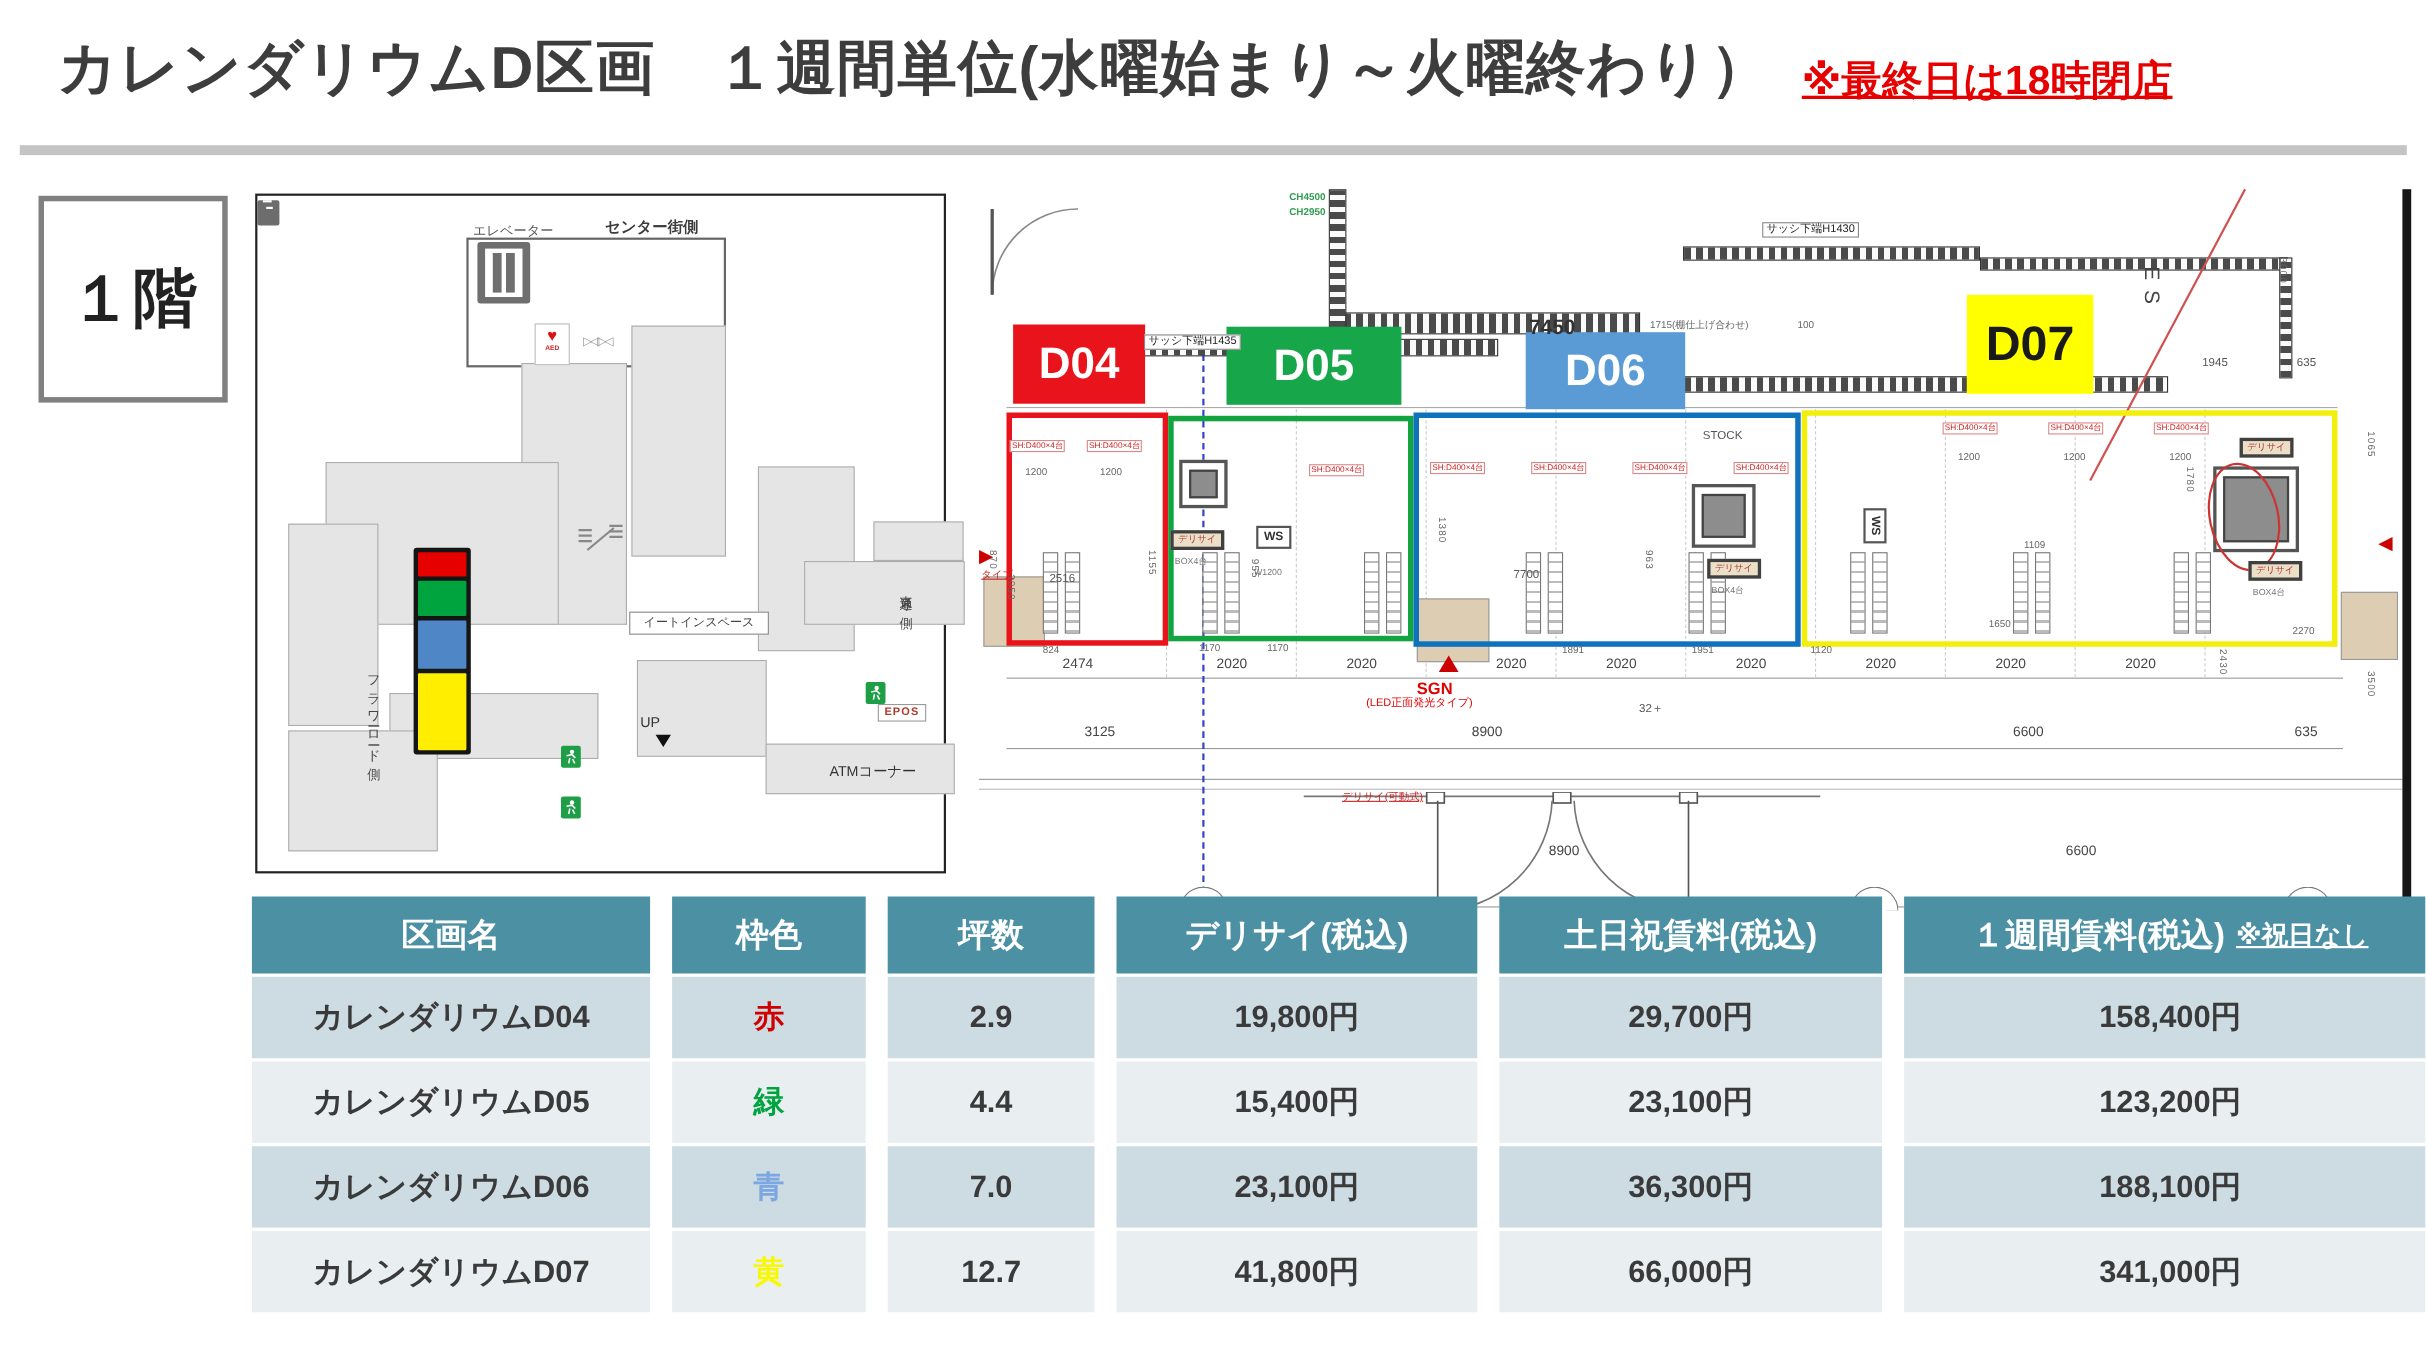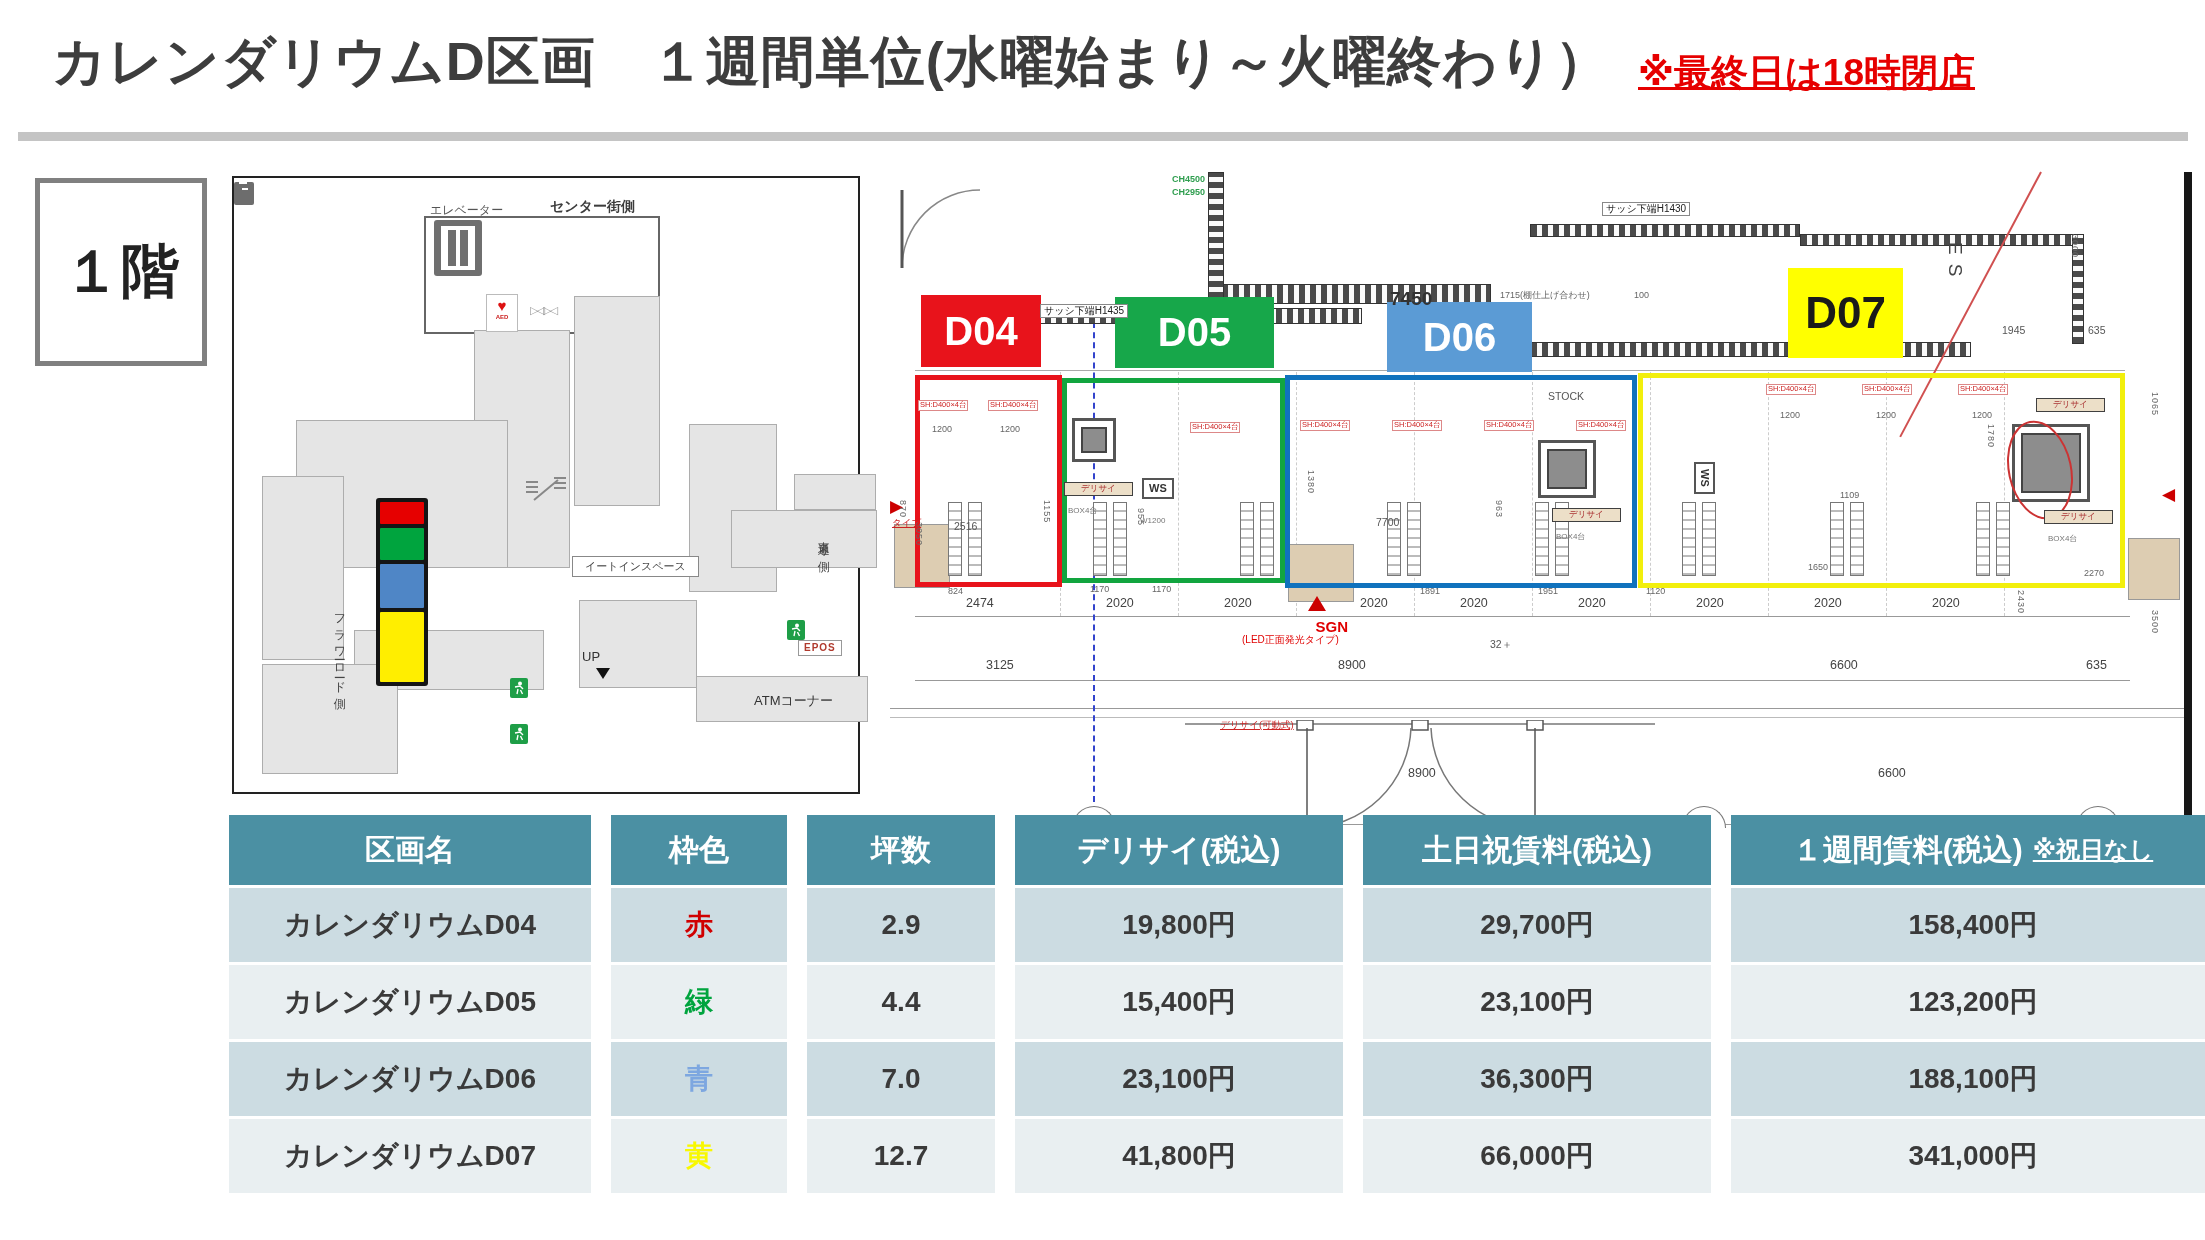--- a/index.html
+++ b/index.html
@@ -72,22 +72,22 @@
   .a10 { font-size:10.5px; color:#555; }
   .a16 { font-size:19px; color:#333; font-weight:600; }
   .dim { font-size:12.5px; color:#444; }
   .wall-lbl { font-size:10px; color:#222; background:#fff; border:1px solid #888; padding:0 3px; }
   .grn { font-size:9px; color:#2f9e4f; font-weight:700; }
   .es { font-size:19px; color:#444; writing-mode:vertical-rl; letter-spacing:9px; }
   .vt { writing-mode:vertical-rl; letter-spacing:1px; }
   .ws { font-size:11px; font-weight:700; color:#333; background:#fff; border:2px solid #555; padding:2px 5px; }
   .wsv { writing-mode:vertical-rl; padding:5px 2px; }
   .shred { font-size:7.5px; color:#c22; background:#fff; border:1px solid #d88; padding:0 1px; }
-  .chip { font-size:8.5px; color:#a33; background:#ecdfc8; border:1px solid #404040; padding:1px 16px; }
-  .sgn { font-size:15px; font-weight:700; color:#e00000; width:60px; text-align:right; }
+  .chip { font-size:8.5px; color:#a33; background:#ecdfc8; border:3px solid #404040; padding:1px 4px; }
+  .sgn { font-size:15px; font-weight:700; color:#e00000; width:60px; text-align:left; }
   .sgnsub { font-size:10px; color:#e00000; }
   .redsm { font-size:9.5px; color:#cc2222; text-decoration:underline; }
 
   
   #price-table { left:229px; top:815px; width:1901px; }
   .t-head, .t-row { display:grid; grid-template-columns:362px 176px 188px 328px 348px 484px; gap:20px; margin-bottom:3px; }
   .t-head > div { background:#4b90a3; color:#fff; height:70px; display:flex; align-items:center; justify-content:center;
     font-size:30px; font-weight:700; white-space:nowrap; }
   .t-head .hnote { font-size:24px; text-decoration:underline; margin-left:10px; }
   .t-row > div { height:74px; display:flex; align-items:center; justify-content:center; font-size:28px; font-weight:700; color:#3a3a3a; }

